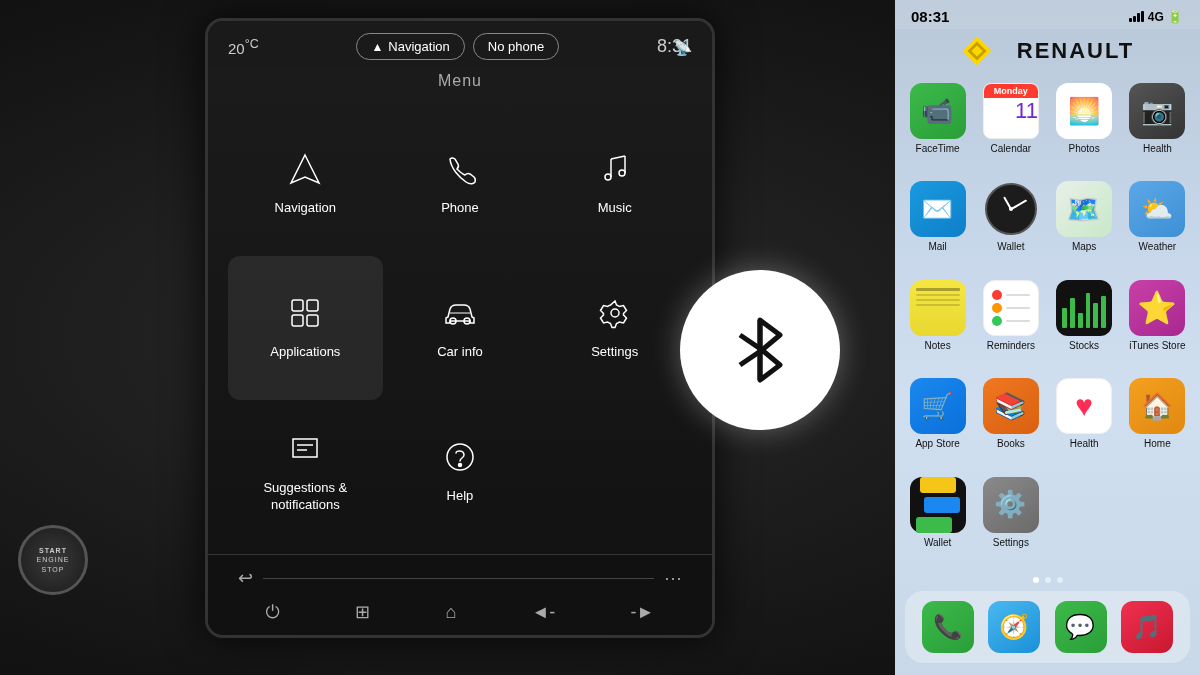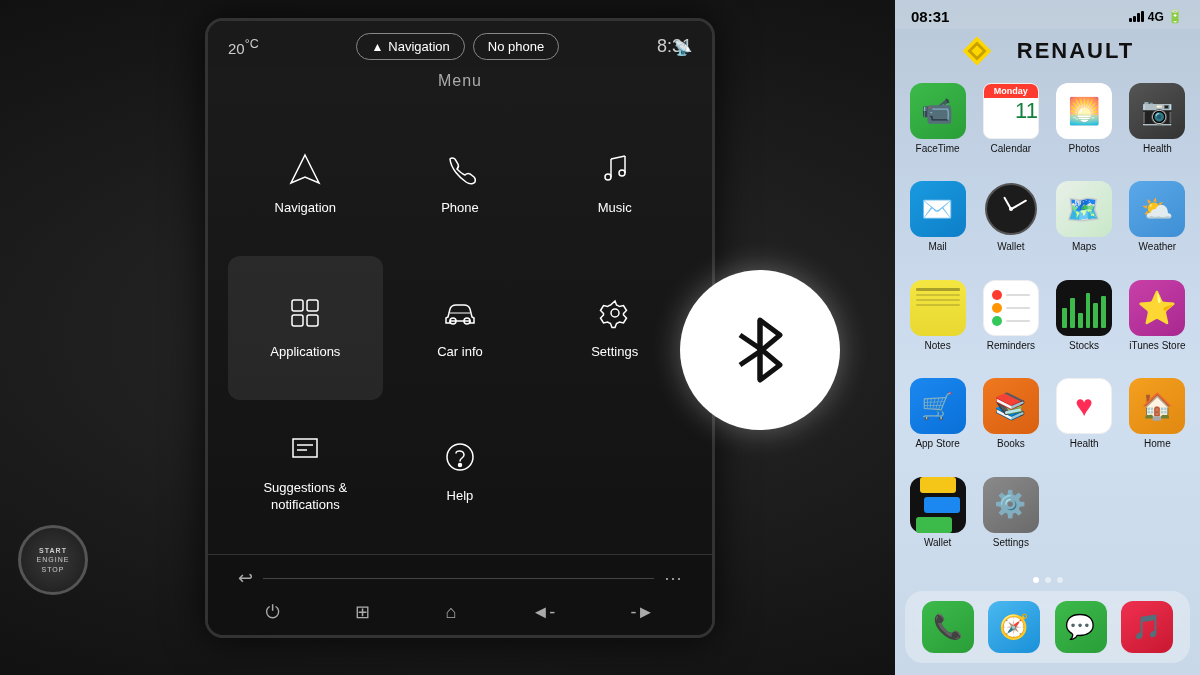--- a/index.html
+++ b/index.html
@@ -368,21 +368,21 @@
       color: white;
       font-size: 9px;
       font-weight: 600;
       width: 100%;
       text-align: center;
       padding: 2px 0;
     }
     .cal-day {
       font-size: 22px;
       font-weight: 300;
-      color: #15803d;
+      color: #6d28d9;
       line-height: 1.2;
     }
 
     
     .clock-face {
       width: 52px;
       height: 52px;
       border-radius: 50%;
       background: #1c1c1c;
       border: 2px solid #555;

